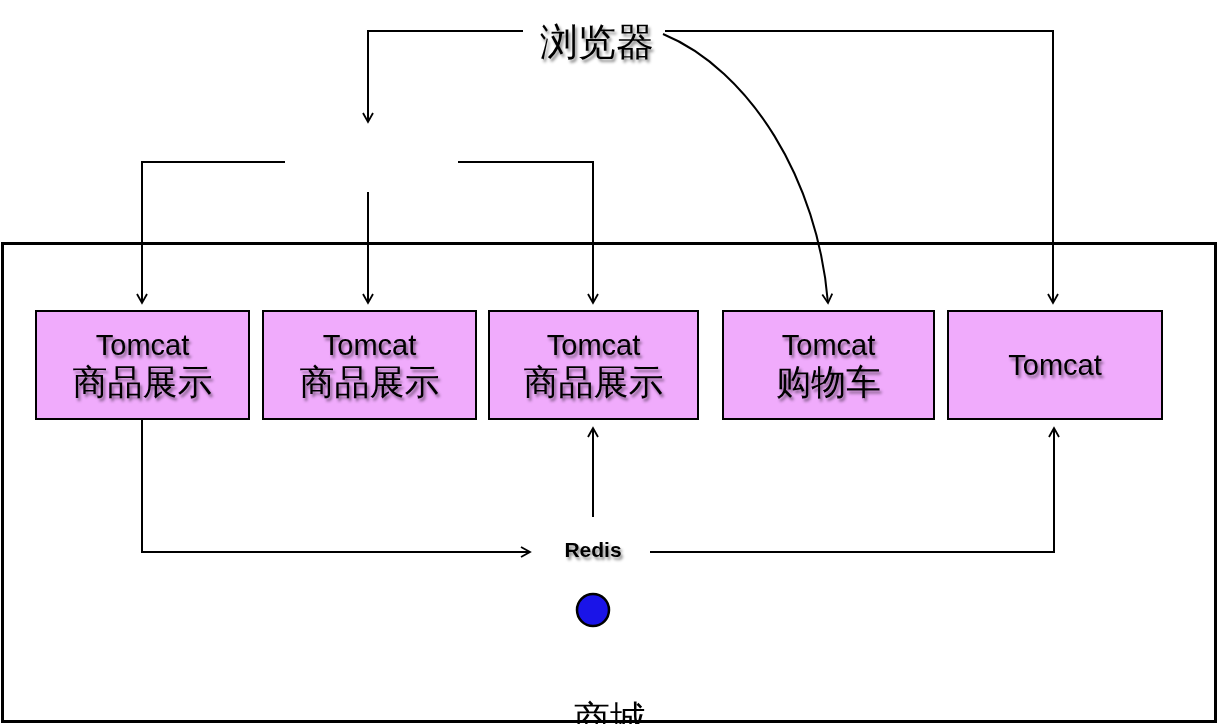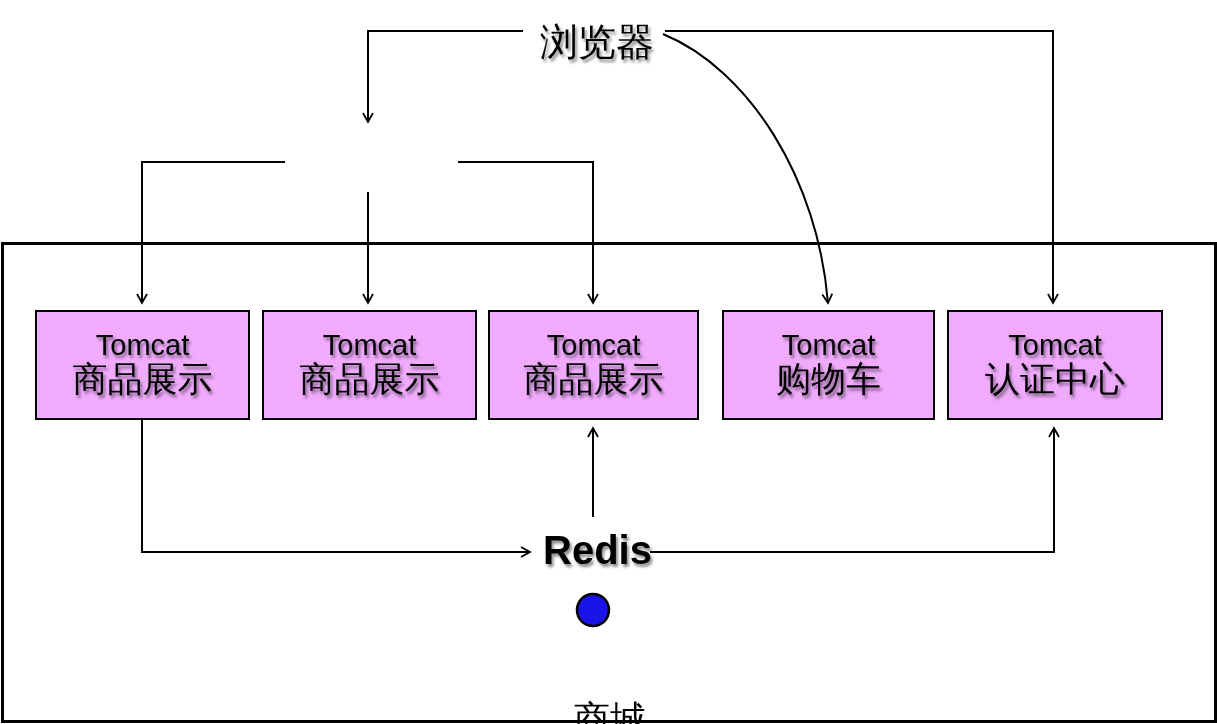--- a/index.html
+++ b/index.html
@@ -34,21 +34,21 @@
   .browser-label {
     left: 517px; top: 8px; width: 160px;
     font-size: 38px; line-height: 44px; margin-top: 12px;
   }
   .lb-label {
     left: 288px; top: 138px; width: 166px;
     font-size: 38px; line-height: 44px;
   }
   .redis-label {
     left: 543px; top: 531px; width: 100px;
-    font-size: 40px; line-height: 38px;
+    font-size: 21px; line-height: 38px;
     font-weight: 600;
     font-family: "Liberation Sans", sans-serif;
   }
   .mall-label {
     left: 550px; top: 666px; width: 120px;
     font-size: 36px; line-height: 42px;
     text-shadow: none;
     margin-top: 32px;
   }
   .container-box {
@@ -75,21 +75,21 @@
     line-height: 34px;
     color: #000;
     text-shadow: 2px 3px 3px rgba(0,0,0,0.45);
     font-family: "Liberation Sans", sans-serif;
   }
   .node-line2 {
     font-size: 35px;
     line-height: 41px;
     color: #000;
     text-shadow: 2px 3px 3px rgba(0,0,0,0.45);
-    font-family: Liberation Mono, monospace;
+    font-family: Liberation Serif, serif;
   }
   .box1 { left: 35px;  width: 215px; }
   .box2 { left: 262px; width: 215px; }
   .box3 { left: 488px; width: 211px; }
   .box4 { left: 722px; width: 213px; }
   .box5 { left: 947px; width: 216px; }
 </style>
 </head>
 <body>
 
@@ -147,16 +147,15 @@
     <span class="node-line2">商品展示</span>
   </div>
 
   <div class="node-box box4">
     <span class="node-line1">Tomcat</span>
     <span class="node-line2">购物车</span>
   </div>
 
   <div class="node-box box5">
     <span class="node-line1">Tomcat</span>
-    <span class="node-line2">认证中心</span>
   </div>
 
 </div>
 
 </body></html>

